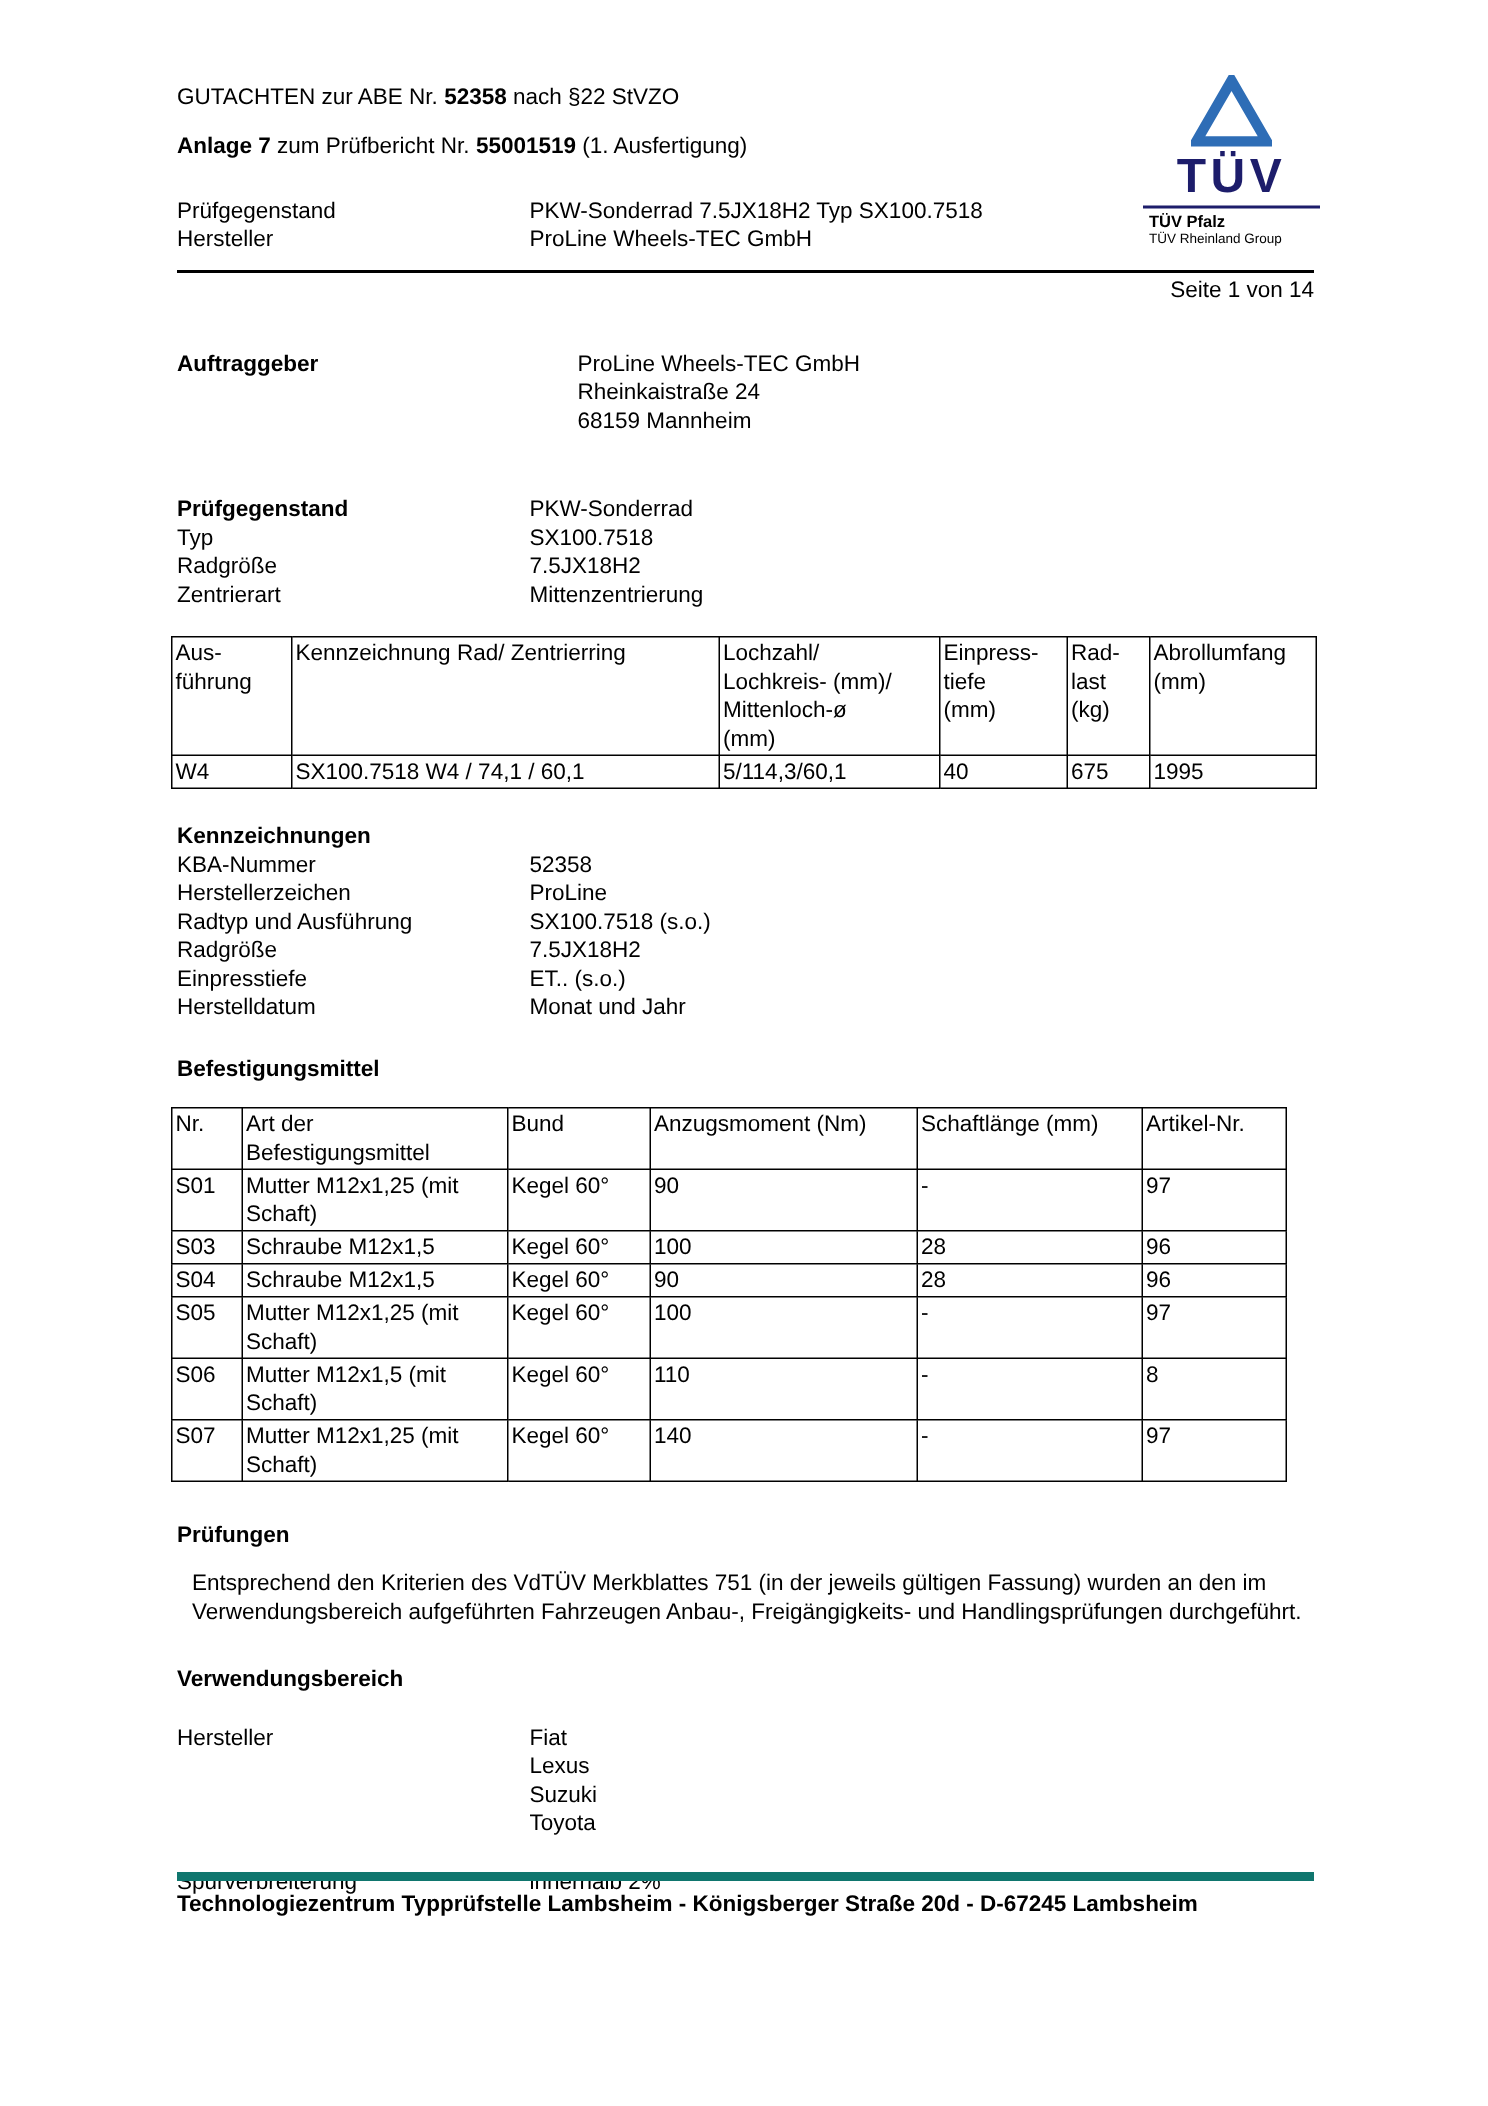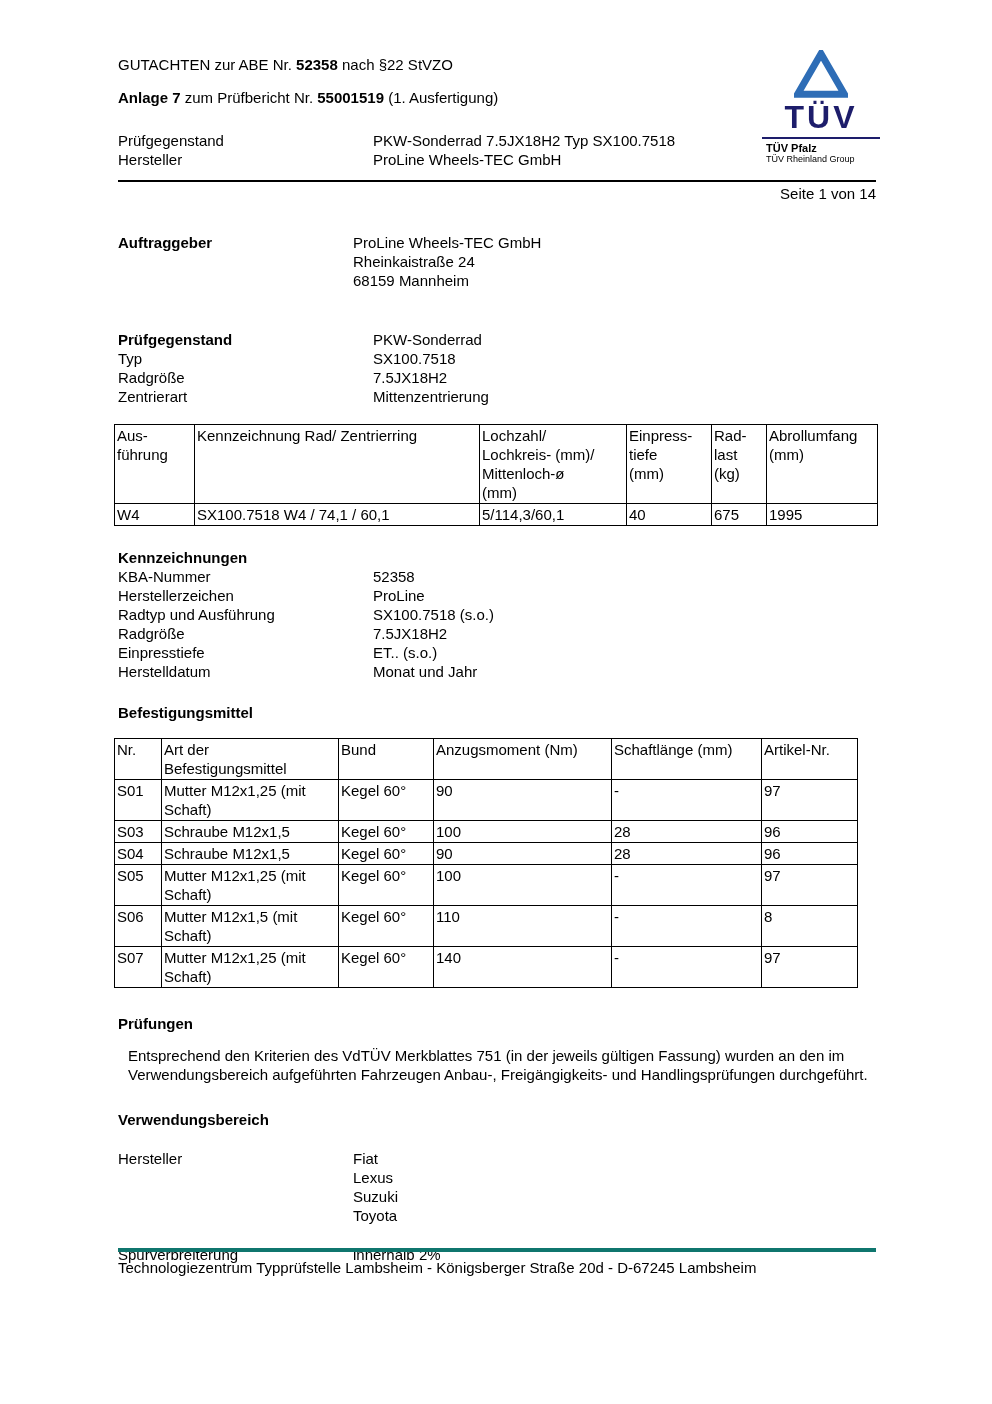--- a/index.html
+++ b/index.html
@@ -14,29 +14,29 @@
     font-size: 15px;
     line-height: 19px;
     overflow: hidden;
   }
   .content { padding: 55px 116px 0 118px; }
   .bold { font-weight: bold; }
 
   .line2 { margin-top: 14px; }
   .header-kv { margin-top: 24px; }
 
-  .kv-row { display: flex; gap: 20px; }
+  .kv-row { display: flex; }
   .kv-label { display: inline-block; width: 235px; flex: none; }
   .kv-value { display: inline-block; }
 
   .header-rule { border-top: 2px solid #000; margin-top: 11px; height: 0; }
   .page-indicator { text-align: right; margin-top: 2px; }
 
   .kv-flex { display: flex; }
-  .auftraggeber { margin-top: 30px; }
+  .auftraggeber { margin-top: 30px; gap: 32px; }
   .pruefgegenstand { margin-top: 40px; }
 
   table { border-collapse: collapse; table-layout: fixed; }
   th, td {
     border: 1px solid #000;
     padding: 1px 2px;
     text-align: left;
     vertical-align: top;
     font-weight: normal;
     white-space: pre-line;
@@ -73,22 +73,23 @@
     margin-top: 2px;
   }
   .logo-sub1 { font-size: 11px; line-height: 11px; font-weight: bold; margin-top: 4px; text-align: left; padding-left: 4px; }
   .logo-sub2 { font-size: 9px; line-height: 11px; text-align: left; padding-left: 4px; }
 
   .footer {
     position: absolute;
     left: 118px;
     top: 1248px;
     width: 758px;
-    border-top: 4px solid #0f766e;
+    border-top: 6px solid #0f766e;
     padding-top: 6px;
+    font-weight: bold;
   }
 </style>
 </head>
 <body>
 
 <div class="page">
 
   <div class="logo">
     <div class="logo-triangle-wrap">
       <svg viewBox="0 0 100 90" width="54" height="48" aria-hidden="true">

